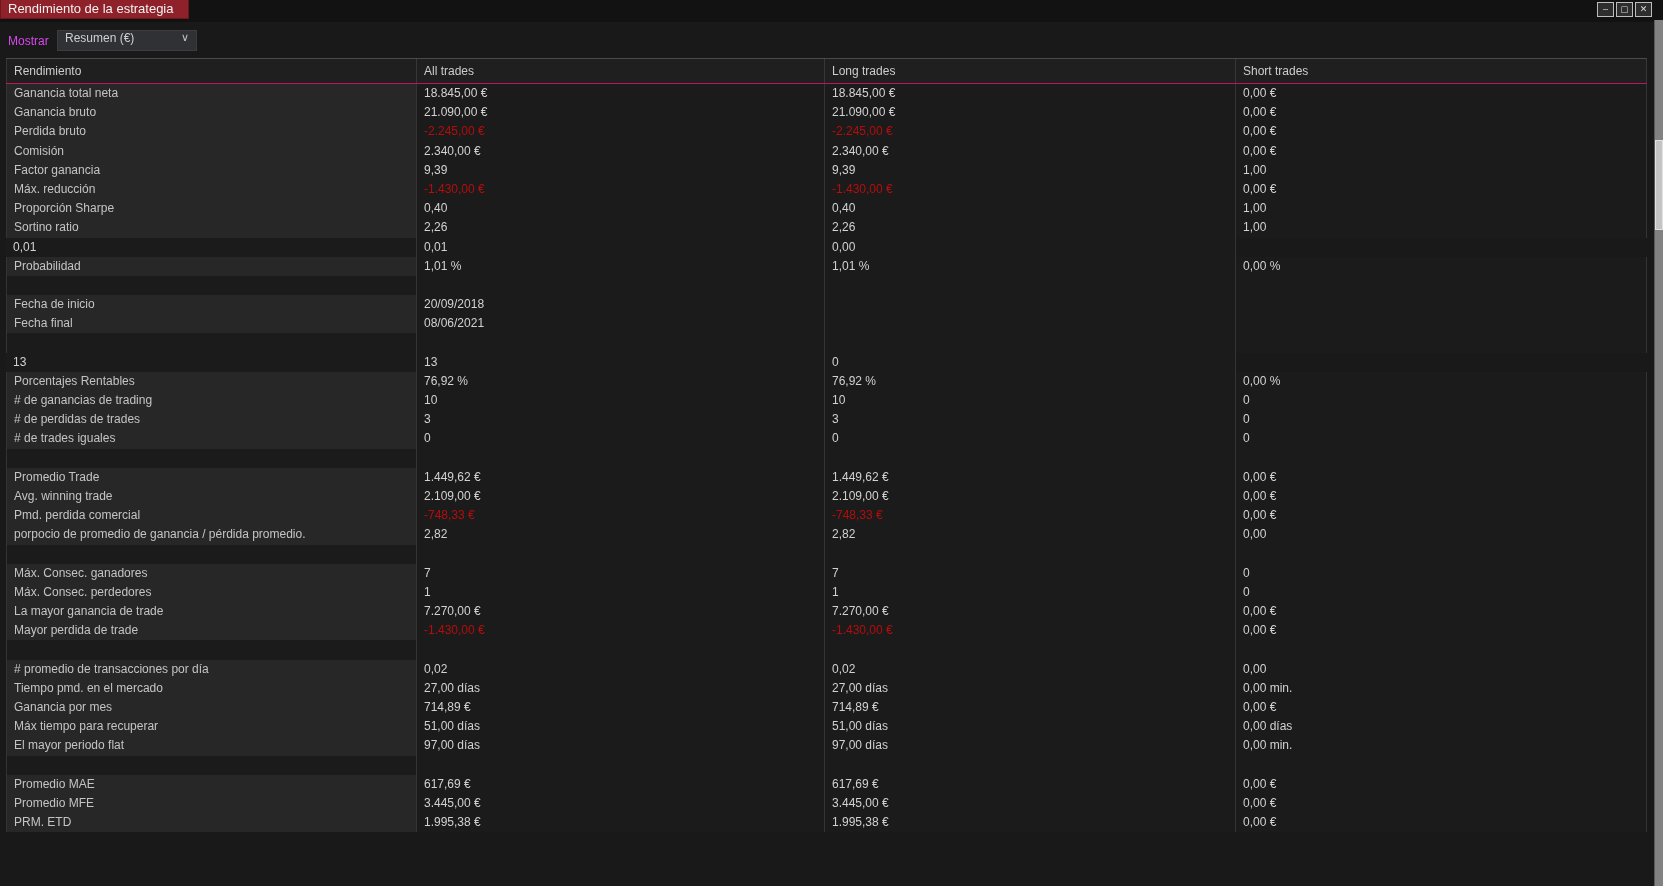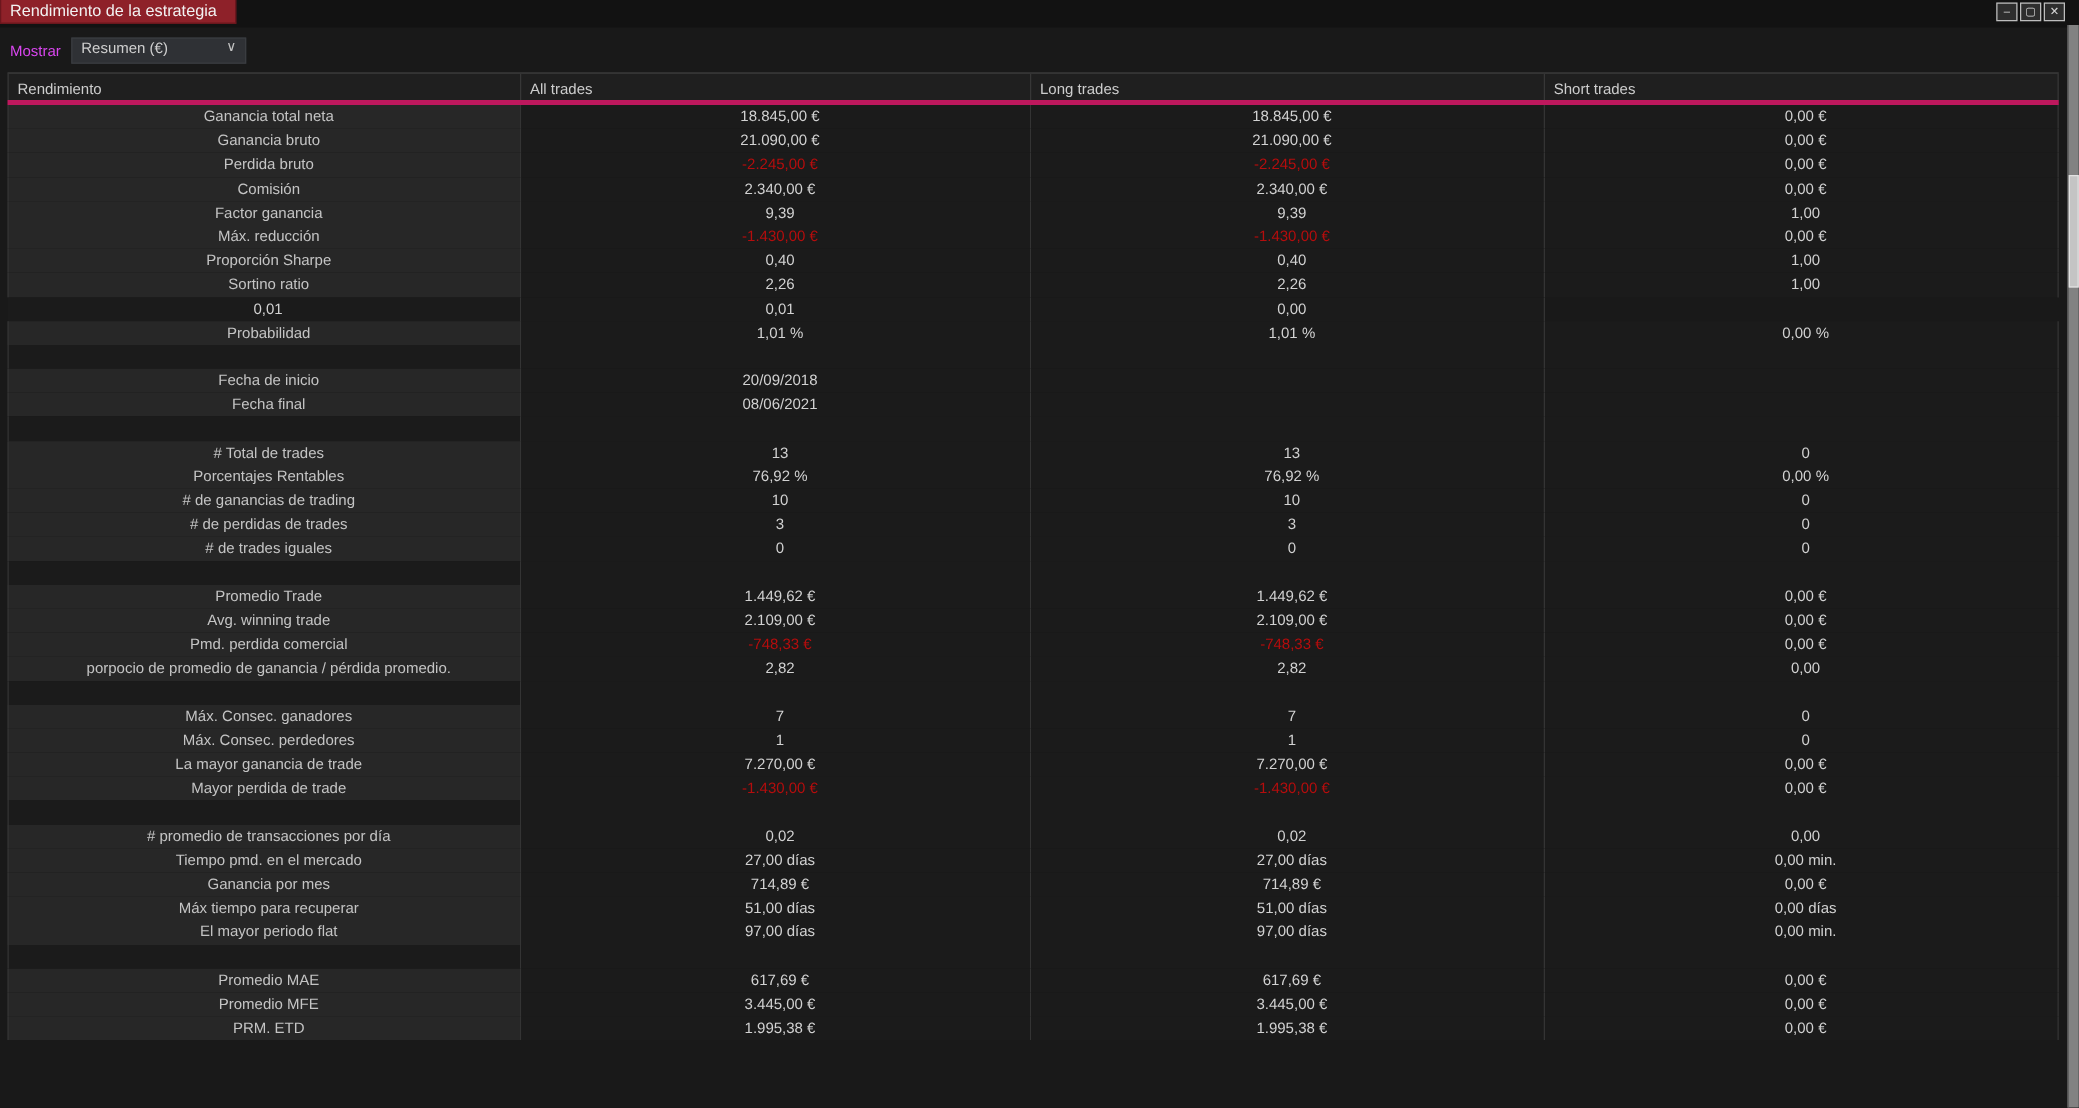--- a/index.html
+++ b/index.html
@@ -30,27 +30,27 @@
   .dropdown {
     position:absolute; left:57px; top:30px; width:140px; height:21px;
     background:#2f3135; border:1px solid #3a3c40; color:#cfcfcf;
     font-size:12px; display:flex; align-items:flex-start; justify-content:space-between;
     padding:0 7px; cursor:default;
   }
   .chev { font-size:11px; color:#c2c2c2; }
   
   .ptable { position:absolute; left:6px; top:58px; width:1641px; border-top:1px solid #4a4a4a; }
   .thead, .trow { display:grid; grid-template-columns:411px 408px 411px 411px; }
-  .thead { height:25px; background:#1f1f1f; border-bottom:4px solid #be185d; }
+  .thead { height:25px; background:#1f1f1f; border-bottom:1px solid #be185d; }
   .hcell {
     font-size:12px; color:#cdcdcd; line-height:24px; padding-left:7px;
     border-right:1px solid #373737; overflow:hidden; white-space:nowrap;
   }
   .hcell:first-child { border-left:1px solid #373737; }
-  .trow { height:19.2px;text-align:center; }
+  .trow { height:19.2px; }
   .cell {
     font-size:12px; line-height:19.2px; padding-left:7px;
     border-right:1px solid #343434; overflow:hidden; white-space:nowrap;
   }
   .cell.lbl { background:#272727; color:#c4c4c4; border-left:1px solid #343434; }
   .cell.val { background:#1b1b1b; color:#d2d2d2; }
   .cell.dark { background:#1b1b1b; }
   .cell.neg { color:#b50d0d; }
   
   .vscroll {
@@ -165,21 +165,20 @@
         <div class="cell val"></div>
         <div class="cell val"></div>
       </div>
       <div class="trow">
         <div class="cell lbl dark"></div>
         <div class="cell val dark"></div>
         <div class="cell val dark"></div>
         <div class="cell val dark"></div>
       </div>
       <div class="trow">
-        <div class="cell lbl"># Total de trades</div>
         <div class="cell val">13</div>
         <div class="cell val">13</div>
         <div class="cell val">0</div>
       </div>
       <div class="trow">
         <div class="cell lbl">Porcentajes Rentables</div>
         <div class="cell val">76,92 %</div>
         <div class="cell val">76,92 %</div>
         <div class="cell val">0,00 %</div>
       </div>

